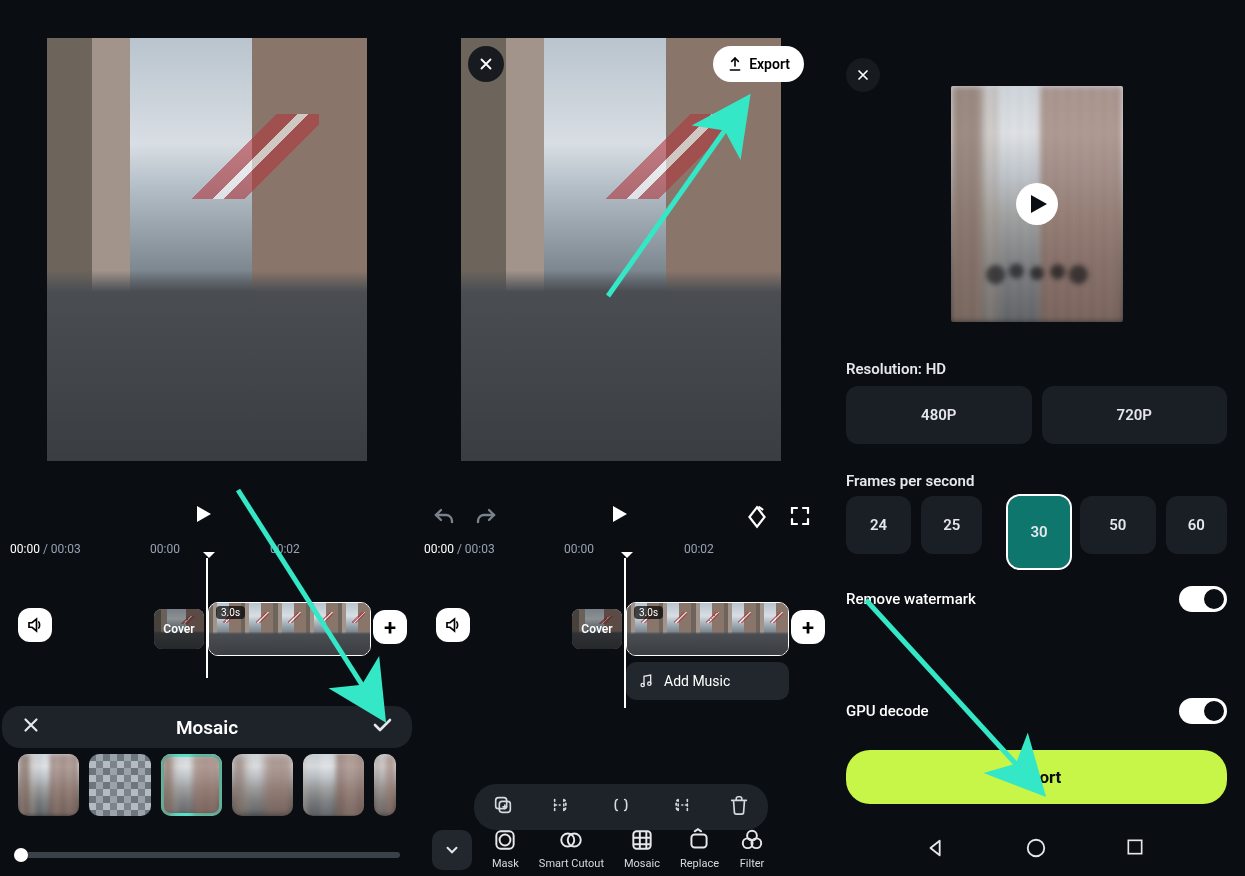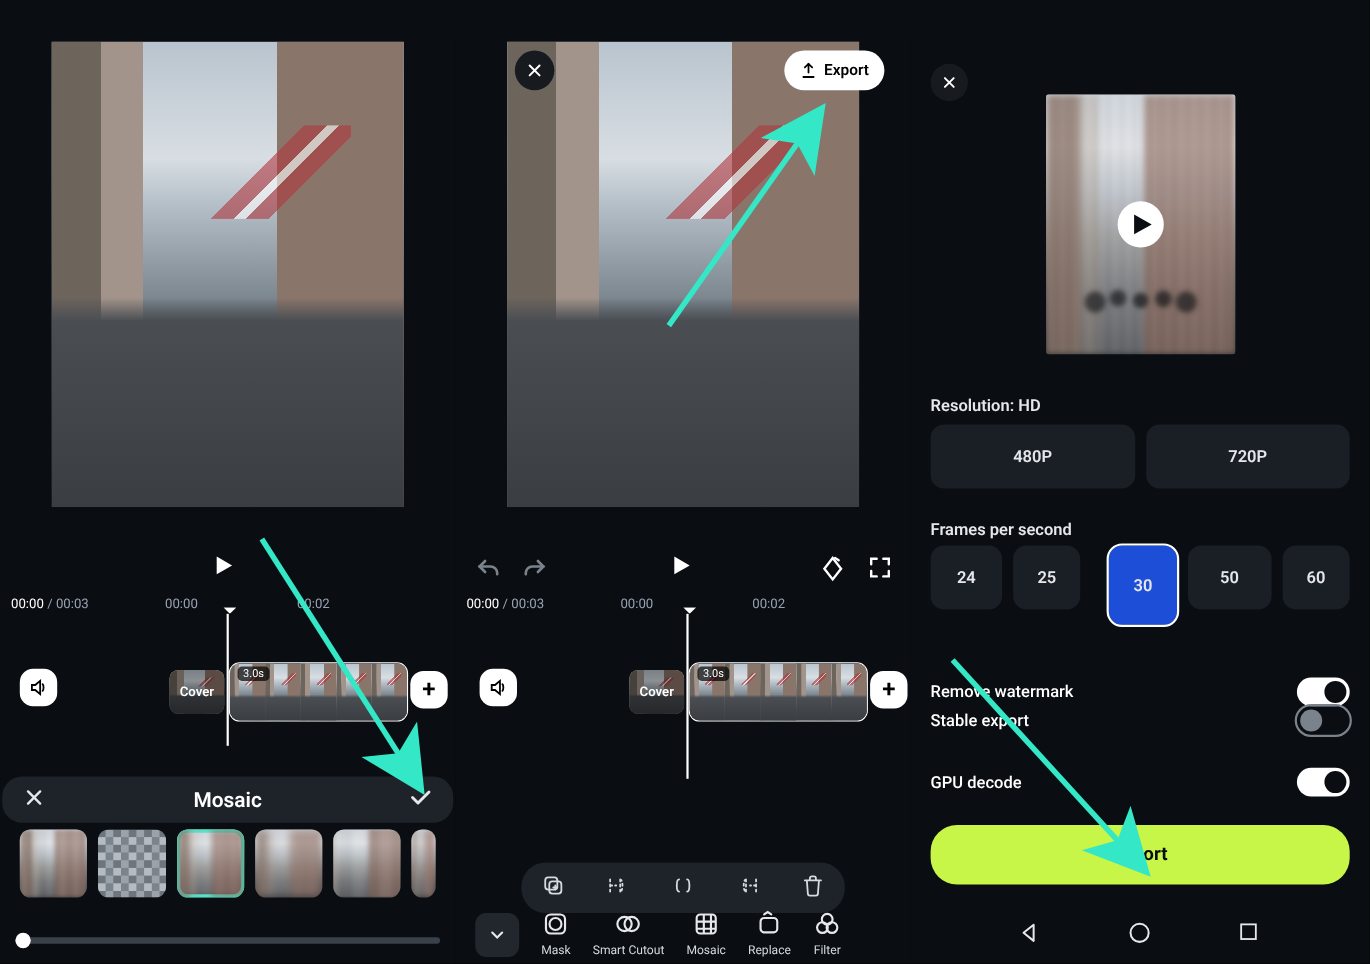--- a/index.html
+++ b/index.html
@@ -155,21 +155,21 @@
   .p2 .tool svg, .p2 .tool .ic { width:26px; height:26px; }
 
   
   .p3 { left:828px; top:34px; width:417px; height:842px; }
   .p3 .close { position:absolute; left:18px; top:24px; width:34px; height:34px; border-radius:50%; background:#171b20; display:flex; align-items:center; justify-content:center; font-size:18px;}
   .p3 .preview { position:absolute; left:123px; top:52px; width:172px; height:236px; border-radius:2px; overflow:hidden; }
   .p3 .preview .playbtn { position:absolute; left:50%; top:50%; width:42px; height:42px; transform:translate(-50%,-50%); border-radius:50%; background:#fff; display:flex; align-items:center; justify-content:center;}
   .p3 .label { position:absolute; font-weight:600; font-size:15px; color:#e5e7eb;}
   .p3 .opt-row { position:absolute; display:flex; gap:10px; }
   .p3 .opt { height:58px; border-radius:12px; background:#1a1f25; display:flex; align-items:center; justify-content:center; font-weight:600; font-size:15px; color:#e5e7eb; cursor:pointer;}
-  .p3 .opt.sel { background:#1d4ed8; outline:2px solid #fff;margin-left:16px;}
+  .p3 .opt.sel { background:#0f766e; outline:2px solid #fff;margin-left:16px;}
   .p3 .sw-row { position:absolute; left:18px; right:18px; height:30px; display:flex; align-items:center; justify-content:space-between; font-size:15px; font-weight:500;}
   .switch { width:48px; height:26px; border-radius:13px; background:#fff; position:relative; cursor:pointer;}
   .switch .thumb { position:absolute; top:3px; width:20px; height:20px; border-radius:50%; background:#0a0d11;}
   .switch.on .thumb { right:3px; }
   .switch.off { background:transparent; outline:2px solid #7a828c;}
   .switch.off .thumb { left:3px; background:#7a828c;}
   .p3 .export-cta { position:absolute; left:18px; right:18px; height:54px; border-radius:24px; background:#c7f548; color:#0a0d11; display:flex; align-items:center; justify-content:center; font-weight:700; font-size:17px; cursor:pointer;}
 
   .navbar { position:absolute; left:886px; bottom:10px; width:300px; height:36px; display:flex; align-items:center; justify-content:space-around;}
   .navbar .navbtn { width:22px; height:22px; }
@@ -330,20 +330,28 @@
     <div class="clip-strip">
       <div class="seg photo"></div>
         <div class="seg photo"></div>
         <div class="seg photo"></div>
         <div class="seg photo"></div>
         <div class="seg photo"></div>
     </div>
     <div class="clip-tag">3.0s</div>
     <div class="round-btn add">+</div>
 
+    <div class="addmusic">
+      <svg width="16" height="16" viewBox="0 0 24 24" fill="none" stroke="#e5e7eb" stroke-width="2">
+          <path d="M9 18V5l10-2v13"></path>
+          <circle cx="7" cy="18" r="2.5"></circle>
+          <circle cx="17" cy="16" r="2.5"></circle>
+        </svg>
+      <span>Add Music</span>
+    </div>
 
     <div class="clip-toolbar">
       <div><svg width="22" height="22" viewBox="0 0 24 24" fill="none" stroke="#d5dae0" stroke-width="1.8">
             <rect x="8" y="8" width="12" height="12" rx="3"></rect>
             <rect x="4" y="4" width="12" height="12" rx="3"></rect>
             <path d="M14 12v4M12 14h4" stroke-linecap="round"></path>
           </svg></div>
       <div><svg width="22" height="22" viewBox="0 0 24 24" fill="none" stroke="#d5dae0" stroke-width="1.8" stroke-linecap="round">
             <path d="M4 6v12M4 12h6M14 6v12M14 6c3 0 3 12 0 12" stroke-dasharray="2 3"></path>
           </svg></div>
@@ -440,29 +448,23 @@
           <span>30</span>
         </div>
       <div class="opt" style="width:84px;">
           <span>50</span>
         </div>
       <div class="opt" style="width:68px;">
           <span>60</span>
         </div>
     </div>
 
-    <div class="sw-row" style="top:580px;">
+    <div class="sw-row" style="top:550px;">
       <span>Remove watermark</span>
       <div class="switch on">
-          <div class="thumb"></div>
-        </div>
-    </div>
-    <div class="sw-row" style="top:606px;">
-      <span>Stable export</span>
-      <div class="switch off">
           <div class="thumb"></div>
         </div>
     </div>
     <div class="sw-row" style="top:662px;">
       <span>GPU decode</span>
       <div class="switch on">
           <div class="thumb"></div>
         </div>
     </div>
 

